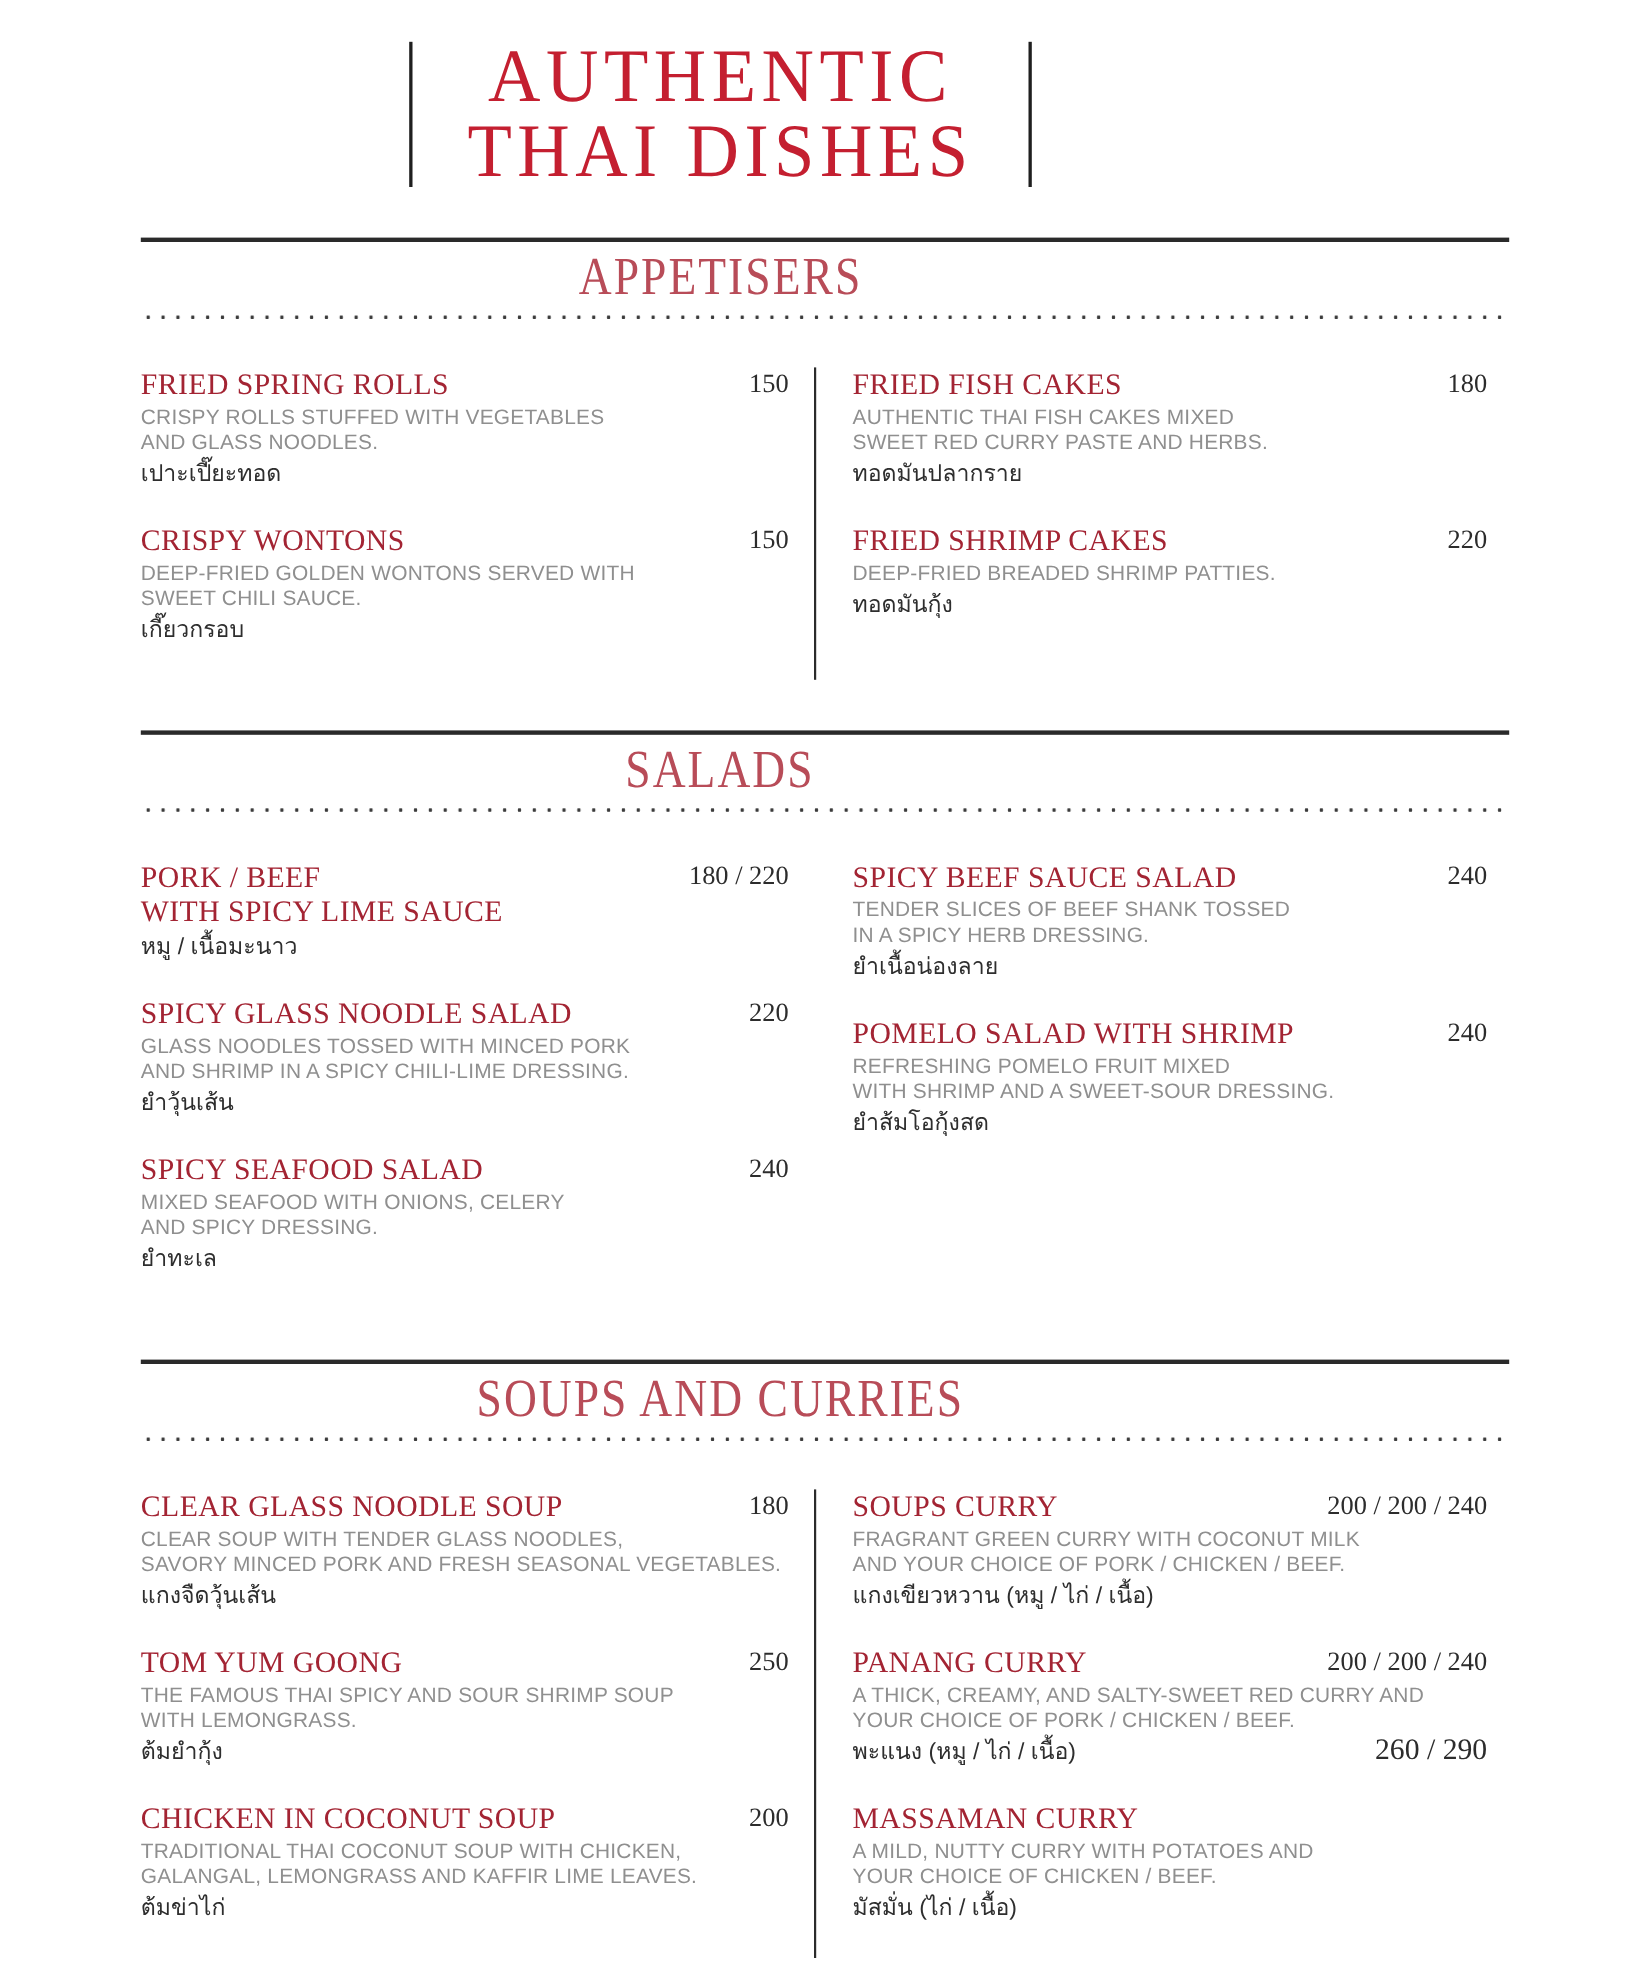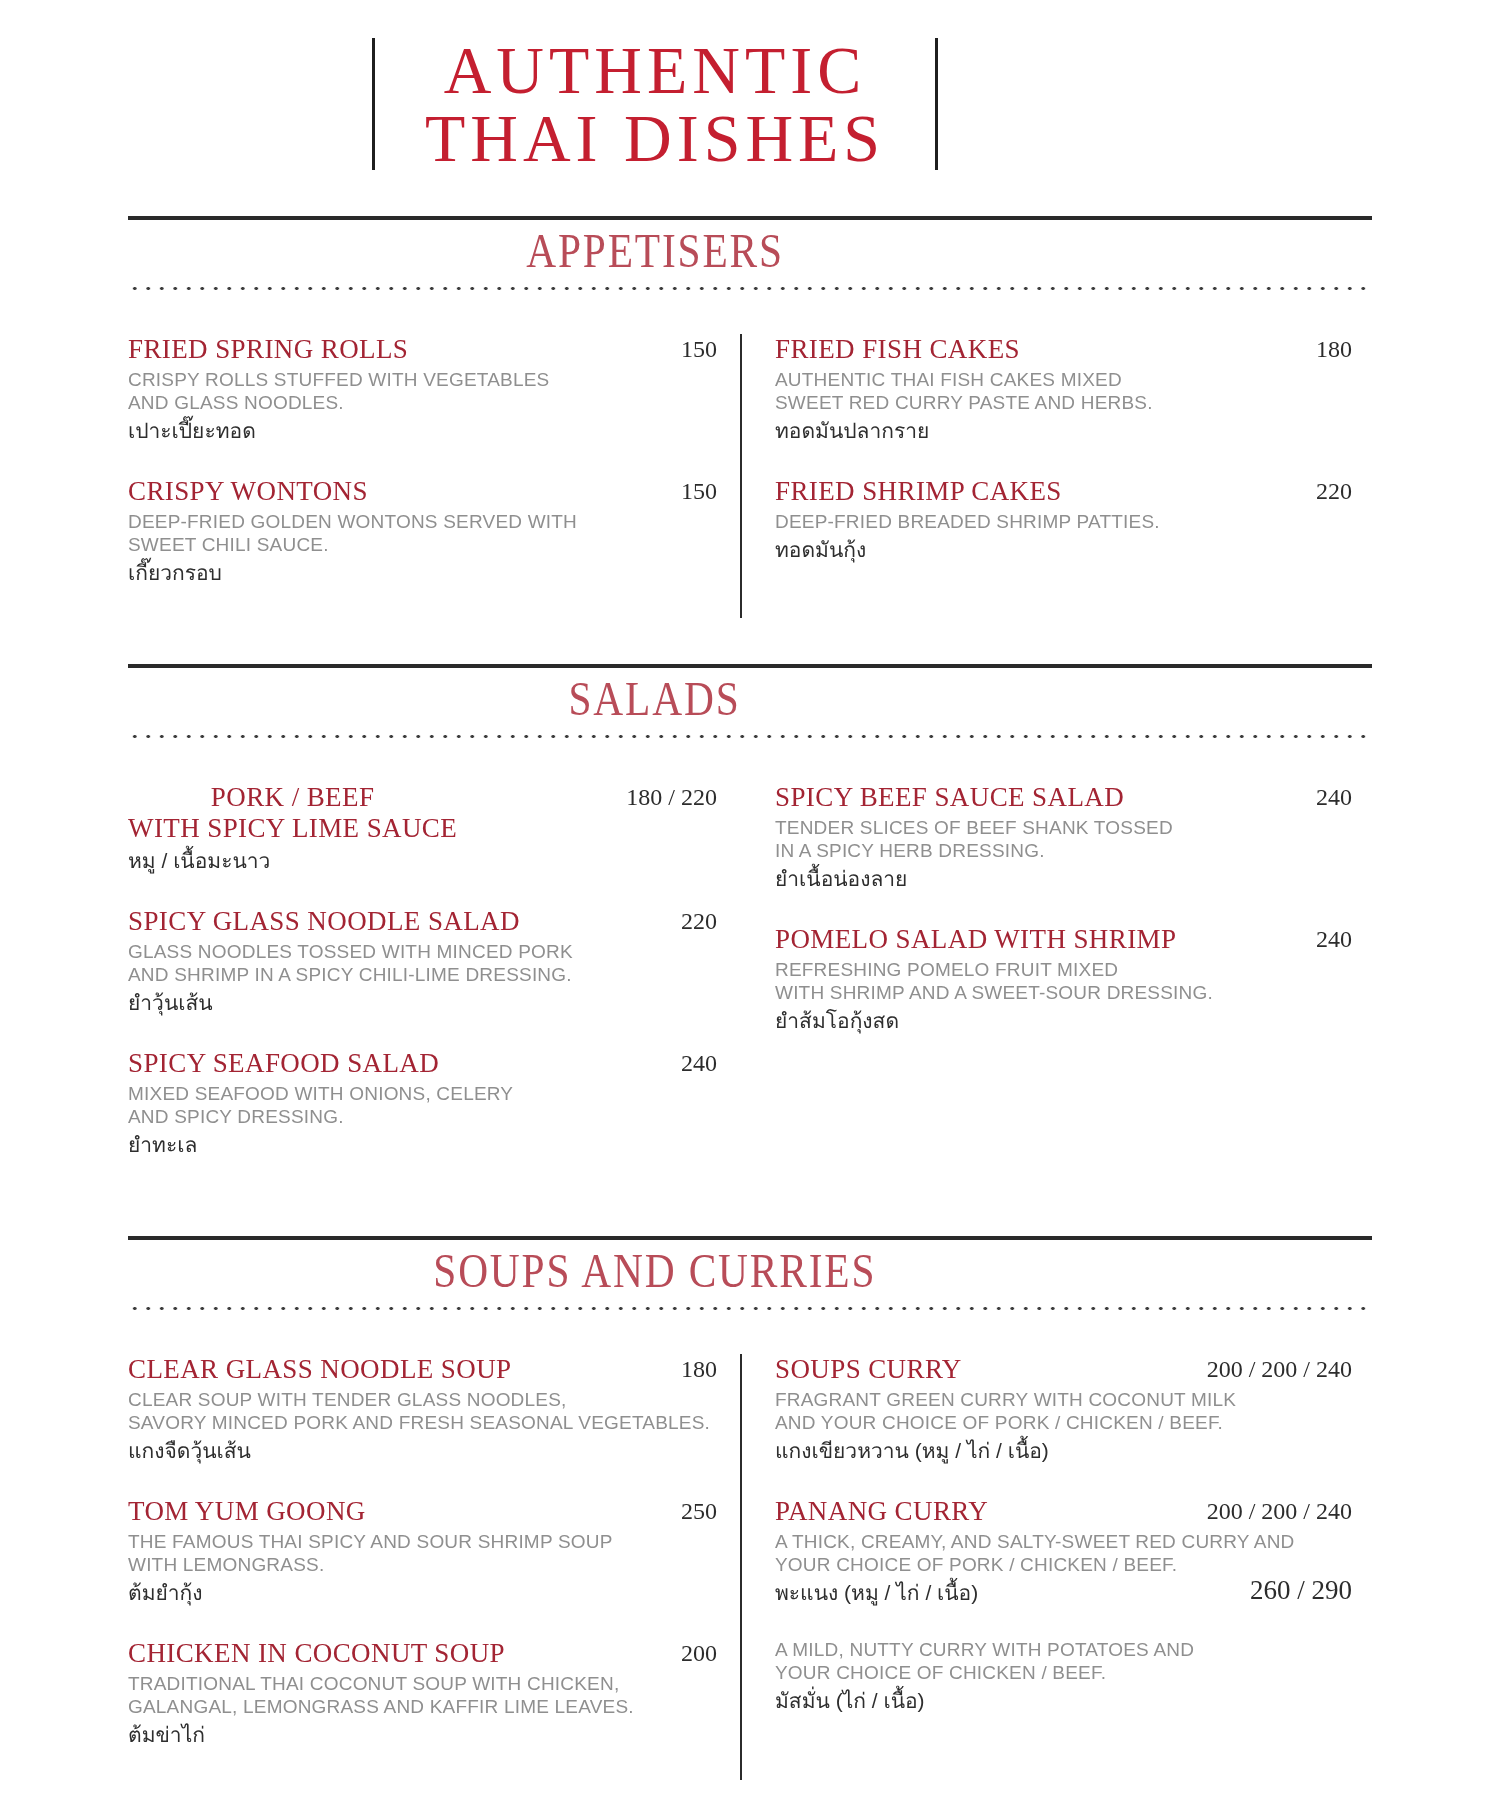--- a/index.html
+++ b/index.html
@@ -47,21 +47,21 @@
   }
 
   
   .cols { display: flex; margin-top: 44px; }
   .col-left  { width: 589px; flex: none; }
   .col-div   { width: 2px; flex: none; background: #2b2b2b; margin-left: 23px; margin-right: 33px; }
   .no-divider .col-div { background: transparent; }
   .col-right { width: 577px; flex: none; }
 
   .item { margin-bottom: 30px; position: relative; }
-  .item-head { display: flex; justify-content: space-between; align-items: flex-start; text-align: center; }
+  .item-head { display: flex; justify-content: space-between; align-items: flex-start; }
   .item-name {
     font-family: "Liberation Serif", serif;
     font-size: 27px; line-height: 31px;
     color: #a32433; letter-spacing: 0.4px;
   }
   .item-price {
     font-family: "Liberation Serif", serif;
     font-size: 24px; line-height: 31px;
     color: #2c2c2c; white-space: nowrap; padding-left: 12px;
   }
@@ -295,20 +295,24 @@
     </div>
     <div class="item-desc">
                 <div class="desc-line">A THICK, CREAMY, AND SALTY-SWEET RED CURRY AND</div>
                 <div class="desc-line">YOUR CHOICE OF PORK / CHICKEN / BEEF.</div>
               </div>
     <div class="item-thai">พะแนง (หมู / ไก่ / เนื้อ)</div>
   <div class="price2">260 / 290</div>
             </div>
 
   <div class="item">
+    <div class="item-head">
+      <div class="item-name">MASSAMAN CURRY</div>
+      <div class="item-price"></div>
+    </div>
     <div class="item-desc">
                 <div class="desc-line">A MILD, NUTTY CURRY WITH POTATOES AND</div>
                 <div class="desc-line">YOUR CHOICE OF CHICKEN / BEEF.</div>
               </div>
     <div class="item-thai">มัสมั่น (ไก่ / เนื้อ)</div>
   </div>
 </div>
     </div>
   </div>
 </div>

